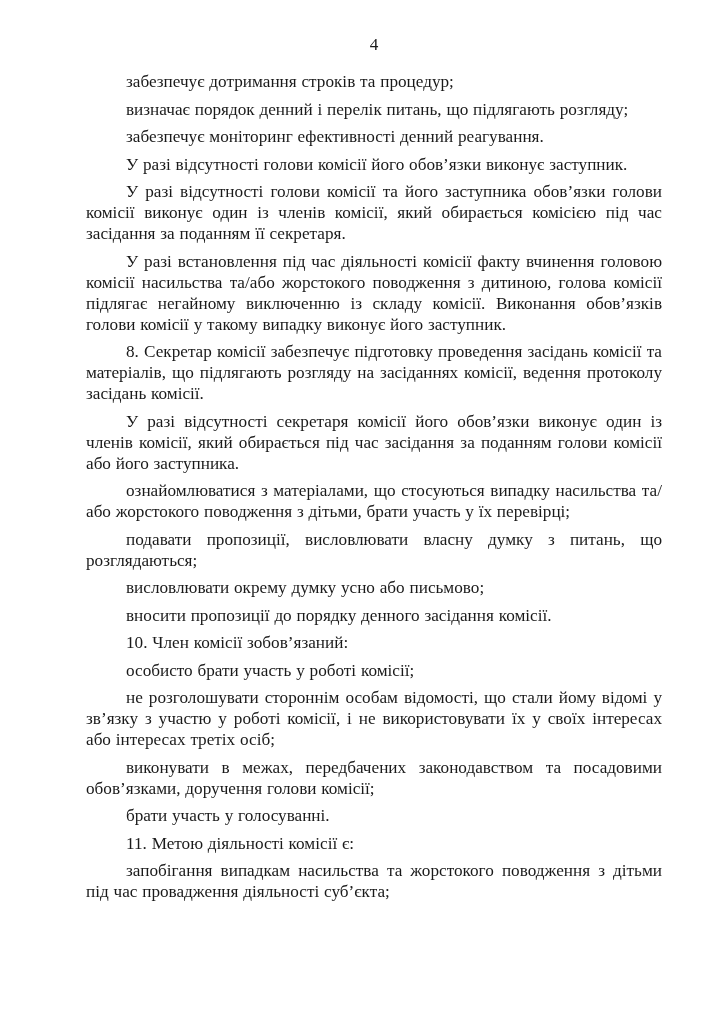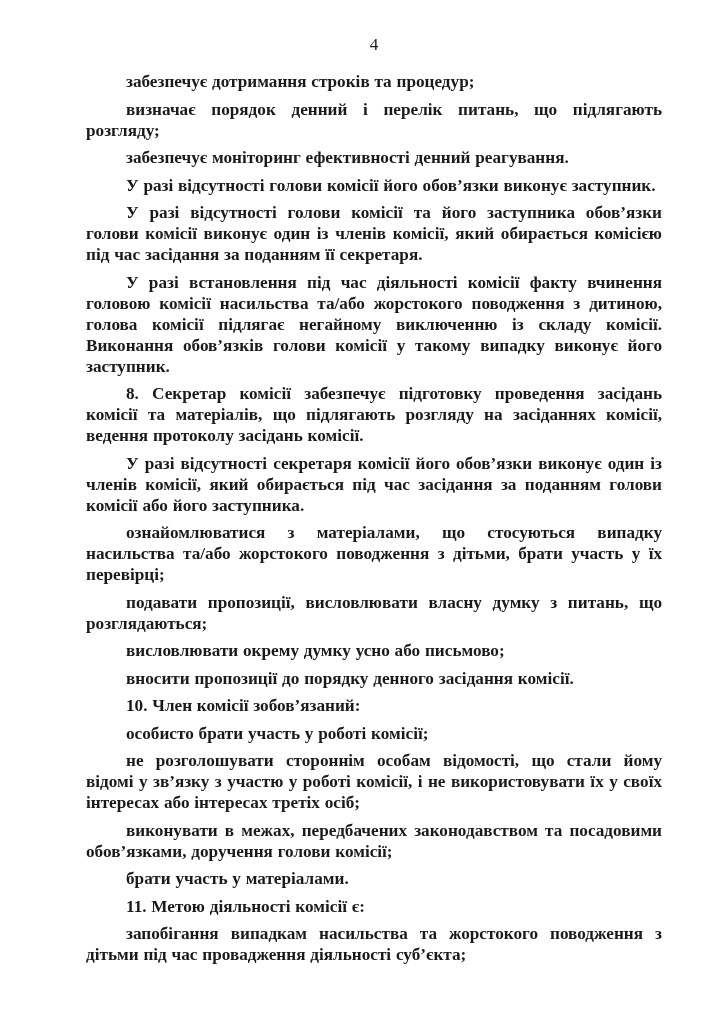--- a/index.html
+++ b/index.html
@@ -31,21 +31,20 @@
   }
   .para {
     margin: 0 0 6.5px 0;
     font-size: 17.2px;
     line-height: 21px;
     text-align: justify;
     text-justify: inter-word;
     text-indent: 40px;
     hyphens: none;
     word-spacing: 0.5px;
-    font-weight: bold;
   }
 </style>
 </head>
 <body>
 
 <div class="page">
   <div class="page-number">4</div>
   <div class="doc-body">
       <p class="para">забезпечує дотримання строків та процедур;</p>
       <p class="para">визначає порядок денний і перелік питань, що підлягають розгляду;</p>
@@ -56,17 +55,17 @@
       <p class="para">8. Секретар комісії забезпечує підготовку проведення засідань комісії та матеріалів, що підлягають розгляду на засіданнях комісії, ведення протоколу засідань комісії.</p>
       <p class="para">У разі відсутності секретаря комісії його обов’язки виконує один із членів комісії, який обирається під час засідання за поданням голови комісії або його заступника.</p>
       <p class="para">ознайомлюватися з матеріалами, що стосуються випадку насильства та/або жорстокого поводження з дітьми, брати участь у їх перевірці;</p>
       <p class="para">подавати пропозиції, висловлювати власну думку з питань, що розглядаються;</p>
       <p class="para">висловлювати окрему думку усно або письмово;</p>
       <p class="para">вносити пропозиції до порядку денного засідання комісії.</p>
       <p class="para">10. Член комісії зобов’язаний:</p>
       <p class="para">особисто брати участь у роботі комісії;</p>
       <p class="para">не розголошувати стороннім особам відомості, що стали йому відомі у зв’язку з участю у роботі комісії, і не використовувати їх у своїх інтересах або інтересах третіх осіб;</p>
       <p class="para">виконувати в межах, передбачених законодавством та посадовими обов’язками, доручення голови комісії;</p>
-      <p class="para">брати участь у матеріалами.</p>
+      <p class="para">брати участь у голосуванні.</p>
       <p class="para">11. Метою діяльності комісії є:</p>
       <p class="para">запобігання випадкам насильства та жорстокого поводження з дітьми під час провадження діяльності суб’єкта;</p>
     </div>
 </div>
 
 </body></html>

